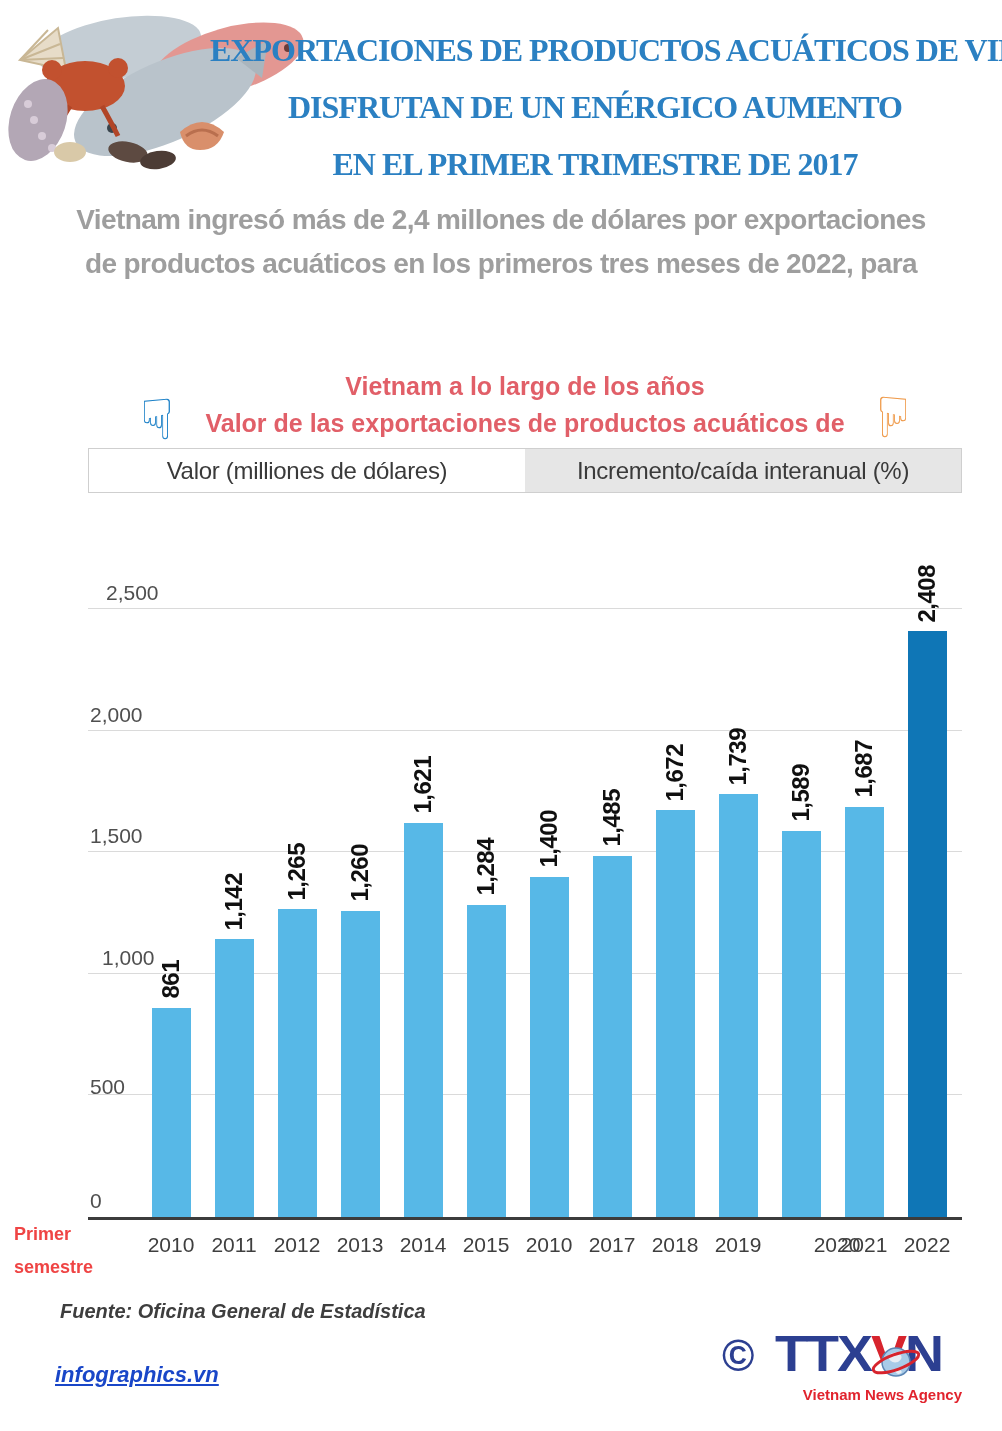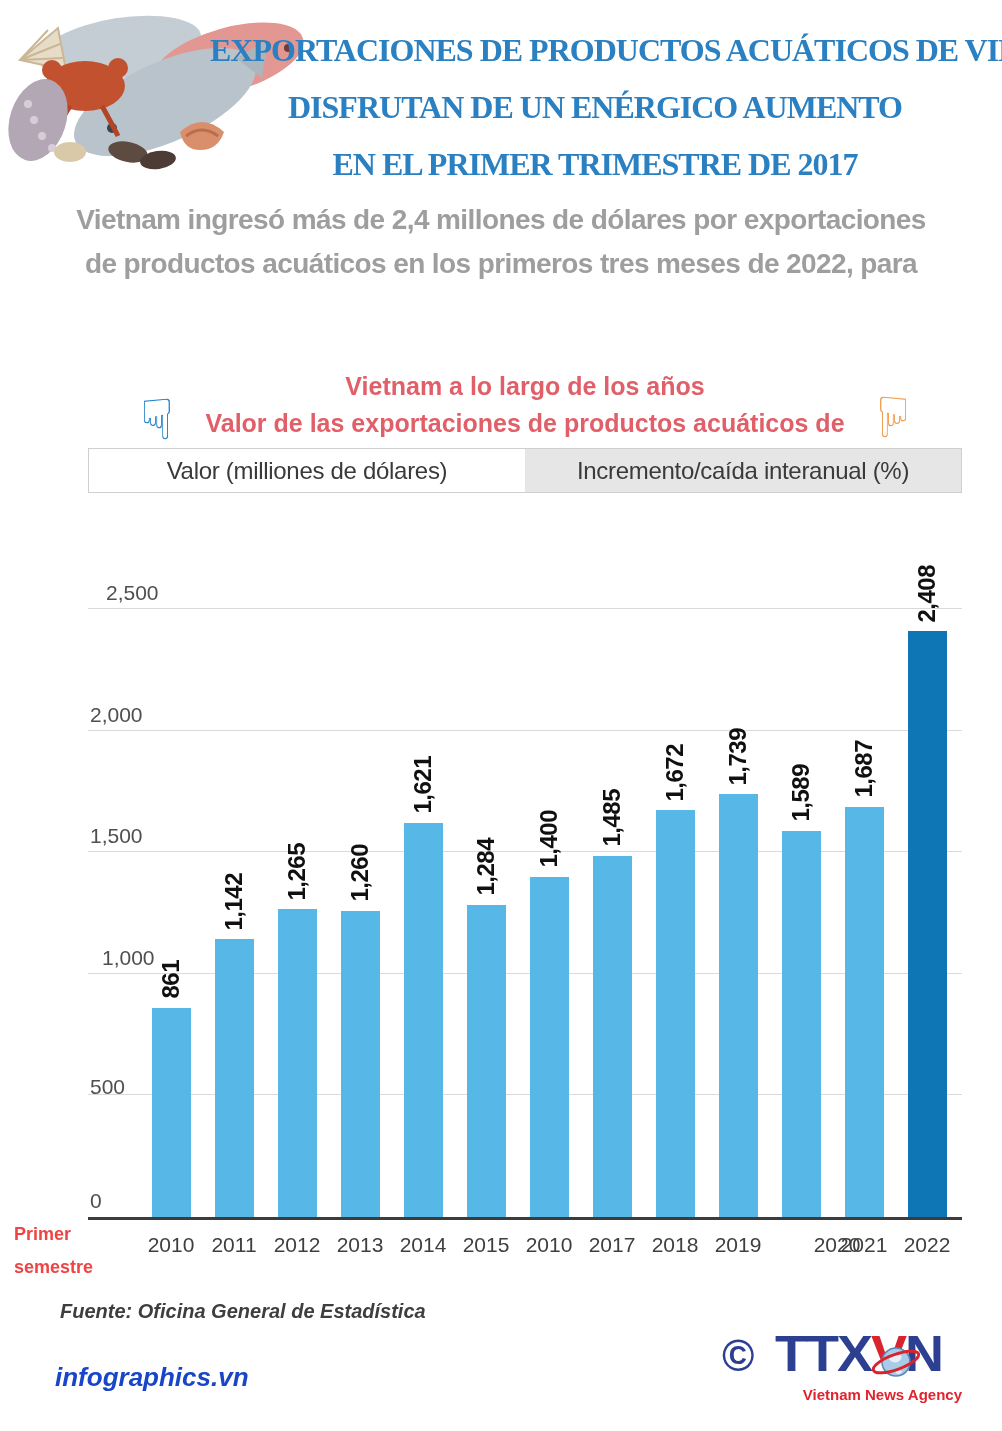--- a/index.html
+++ b/index.html
@@ -41,22 +41,22 @@
        font-size:24px;font-weight:bold;color:#101010;white-space:nowrap;
        letter-spacing:-0.5px;z-index:2;line-height:28px;}
   .year{position:absolute;bottom:-37px;width:70px;text-align:center;
         font-size:21px;color:#3f3f3f;}
 
   .axis-note{position:absolute;left:14px;top:1218px;width:105px;
              font-size:18px;line-height:33px;font-weight:bold;color:#ef4444;}
 
   .source{position:absolute;left:60px;top:1300px;font-size:20px;font-style:italic;
           font-weight:bold;color:#3e3e3e;}
-  .info-link{position:absolute;left:55px;top:1362px;font-size:26px;font-style:italic;
-             font-weight:bold;color:#1946c8;cursor:pointer;}
+  .info-link{position:absolute;left:55px;top:1362px;font-size:22px;font-style:italic;
+             font-weight:bold;color:#1946c8;text-decoration:underline;cursor:pointer;}
 
   .logo{position:absolute;left:720px;top:1330px;width:260px;height:80px;}
   .copyright{position:absolute;left:2px;top:4px;font-size:44px;font-weight:bold;
              color:#2c3f91;line-height:1;}
   .logo-text{position:absolute;left:55px;top:-2px;font-size:54px;font-weight:bold;
              letter-spacing:-2px;color:#2c3f91;line-height:1;transform:scaleY(0.94);
              transform-origin:top left;white-space:nowrap;}
   .logo-text .v{color:#d7242d;}
   .globe{position:absolute;left:150px;top:10px;z-index:2;}
   .tagline{position:absolute;left:0;top:56px;width:242px;text-align:right;

